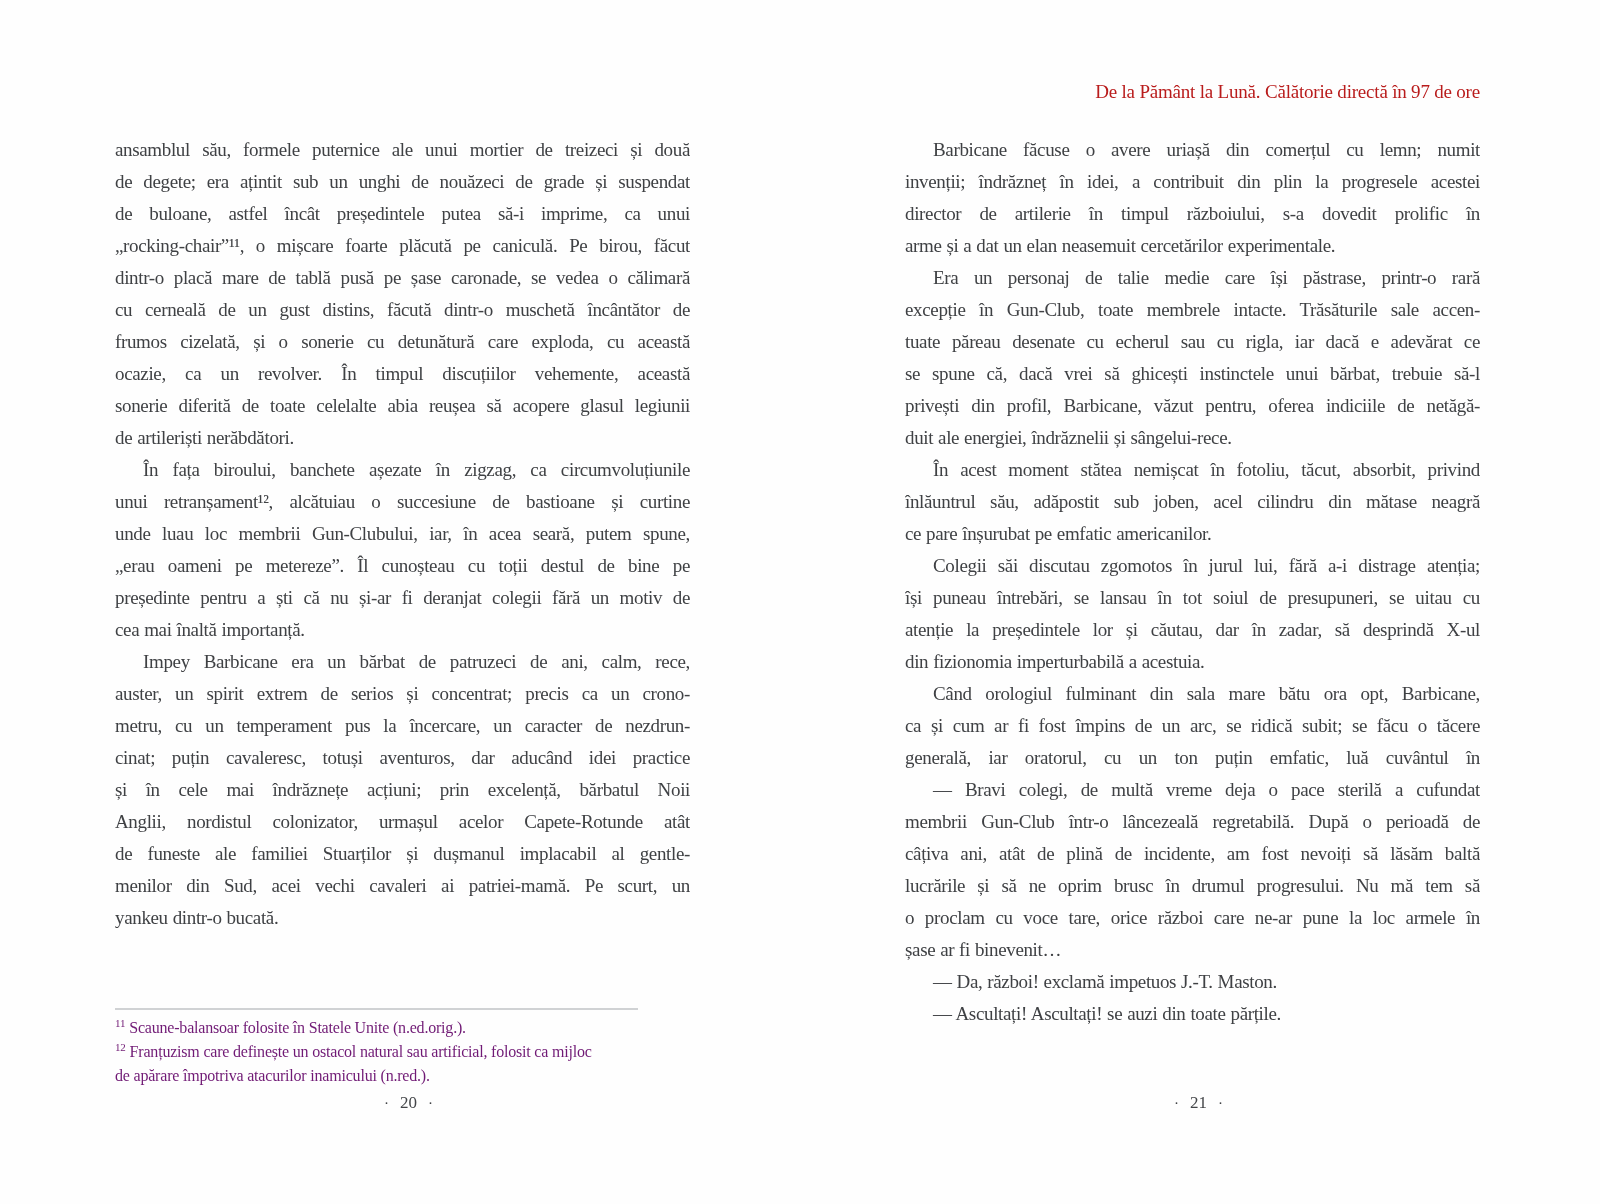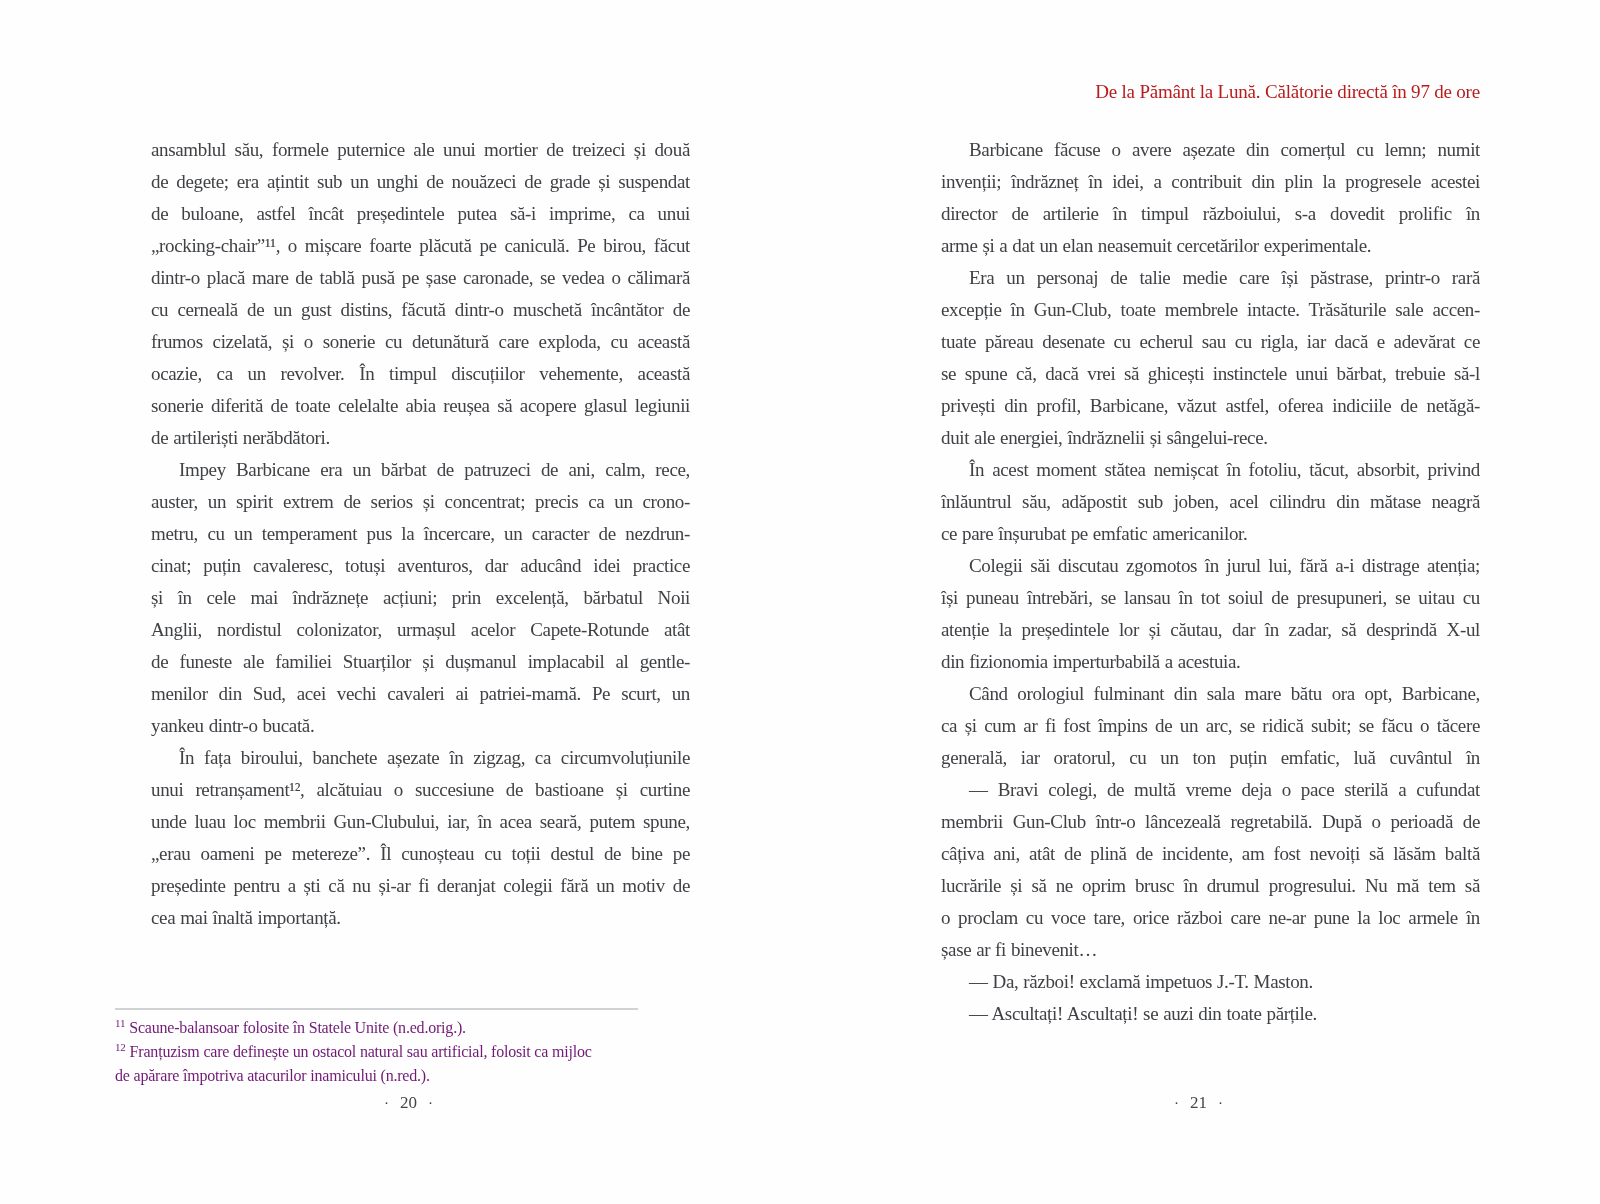--- a/index.html
+++ b/index.html
@@ -19,21 +19,21 @@
   .running-title {
     position: absolute;
     top: 80px; left: 0; right: 0;
     text-align: right;
     font-size: 19px;
     line-height: 24px;
     color: #b91c1c;
     letter-spacing: -0.2px;
   }
 
-  .body { position: absolute; top: 134px; left: 0; right: 0; margin-left: 36px; }
+  .body { position: absolute; top: 134px; left: 0; right: 0; }
 
   .para { margin: 0; }
   .line {
     height: 32px;
     line-height: 32px;
     font-size: 19px;
     letter-spacing: -0.35px;
     text-align: justify;
     text-align-last: justify;
     overflow: hidden;
@@ -87,37 +87,37 @@
           <div class="line">de buloane, astfel încât președintele putea să-i imprime, ca unui</div>
           <div class="line">„rocking-chair”¹¹, o mișcare foarte plăcută pe caniculă. Pe birou, făcut</div>
           <div class="line">dintr-o placă mare de tablă pusă pe șase caronade, se vedea o călimară</div>
           <div class="line">cu cerneală de un gust distins, făcută dintr-o muschetă încântător de</div>
           <div class="line">frumos cizelată, și o sonerie cu detunătură care exploda, cu această</div>
           <div class="line">ocazie, ca un revolver. În timpul discuțiilor vehemente, această</div>
           <div class="line">sonerie diferită de toate celelalte abia reușea să acopere glasul legiunii</div>
           <div class="line last">de artileriști nerăbdători.</div>
         </div>
         <div class="para">
+          <div class="line indent">În fața biroului, banchete așezate în zigzag, ca circumvoluțiunile</div>
+          <div class="line">unui retranșament¹², alcătuiau o succesiune de bastioane și curtine</div>
+          <div class="line">unde luau loc membrii Gun-Clubului, iar, în acea seară, putem spune,</div>
+          <div class="line">„erau oameni pe metereze”. Îl cunoșteau cu toții destul de bine pe</div>
+          <div class="line">președinte pentru a ști că nu și-ar fi deranjat colegii fără un motiv de</div>
+          <div class="line last">cea mai înaltă importanță.</div>
+        </div>
+        <div class="para">
           <div class="line indent">Impey Barbicane era un bărbat de patruzeci de ani, calm, rece,</div>
           <div class="line">auster, un spirit extrem de serios și concentrat; precis ca un crono-</div>
           <div class="line">metru, cu un temperament pus la încercare, un caracter de nezdrun-</div>
           <div class="line">cinat; puțin cavaleresc, totuși aventuros, dar aducând idei practice</div>
           <div class="line">și în cele mai îndrăznețe acțiuni; prin excelență, bărbatul Noii</div>
           <div class="line">Anglii, nordistul colonizator, urmașul acelor Capete-Rotunde atât</div>
           <div class="line">de funeste ale familiei Stuarților și dușmanul implacabil al gentle-</div>
           <div class="line">menilor din Sud, acei vechi cavaleri ai patriei-mamă. Pe scurt, un</div>
           <div class="line last">yankeu dintr-o bucată.</div>
-        </div>
-        <div class="para">
-          <div class="line indent">În fața biroului, banchete așezate în zigzag, ca circumvoluțiunile</div>
-          <div class="line">unui retranșament¹², alcătuiau o succesiune de bastioane și curtine</div>
-          <div class="line">unde luau loc membrii Gun-Clubului, iar, în acea seară, putem spune,</div>
-          <div class="line">„erau oameni pe metereze”. Îl cunoșteau cu toții destul de bine pe</div>
-          <div class="line">președinte pentru a ști că nu și-ar fi deranjat colegii fără un motiv de</div>
-          <div class="line last">cea mai înaltă importanță.</div>
         </div>
       </div>
 
     <div class="fn-rule"></div>
 
     <div class="footnotes">
         <div class="fn-line"><sup class="fn-marker">11</sup>Scaune-balansoar folosite în Statele Unite (n.ed.orig.).</div>
         <div class="fn-line"><sup class="fn-marker">12</sup>Franțuzism care definește un ostacol natural sau artificial, folosit ca mijloc</div>
         <div class="fn-line">de apărare împotriva atacurilor inamicului (n.red.).</div>
       </div>
@@ -125,31 +125,31 @@
     <div class="folio">
       <span class="dot">·</span><span class="num">20</span><span class="dot">·</span>
     </div>
   </section>
 
   <section class="page right">
     <div class="running-title">De la Pământ la Lună. Călătorie directă în 97 de ore</div>
 
     <div class="body">
         <div class="para">
-          <div class="line indent">Barbicane făcuse o avere așezate din comerțul cu lemn; numit</div>
+          <div class="line indent">Barbicane făcuse o avere uriașă din comerțul cu lemn; numit</div>
           <div class="line">invenții; îndrăzneț în idei, a contribuit din plin la progresele acestei</div>
           <div class="line">director de artilerie în timpul războiului, s-a dovedit prolific în</div>
           <div class="line last">arme și a dat un elan neasemuit cercetărilor experimentale.</div>
         </div>
         <div class="para">
           <div class="line indent">Era un personaj de talie medie care își păstrase, printr-o rară</div>
           <div class="line">excepție în Gun-Club, toate membrele intacte. Trăsăturile sale accen-</div>
           <div class="line">tuate păreau desenate cu echerul sau cu rigla, iar dacă e adevărat ce</div>
           <div class="line">se spune că, dacă vrei să ghicești instinctele unui bărbat, trebuie să-l</div>
-          <div class="line">privești din profil, Barbicane, văzut astfel, oferea indiciile de netăgă-</div>
+          <div class="line">privești din profil, Barbicane, văzut pentru, oferea indiciile de netăgă-</div>
           <div class="line last">duit ale energiei, îndrăznelii și sângelui-rece.</div>
         </div>
         <div class="para">
           <div class="line indent">În acest moment stătea nemișcat în fotoliu, tăcut, absorbit, privind</div>
           <div class="line">înlăuntrul său, adăpostit sub joben, acel cilindru din mătase neagră</div>
           <div class="line last">ce pare înșurubat pe emfatic americanilor.</div>
         </div>
         <div class="para">
           <div class="line indent">Colegii săi discutau zgomotos în jurul lui, fără a-i distrage atenția;</div>
           <div class="line">își puneau întrebări, se lansau în tot soiul de presupuneri, se uitau cu</div>

